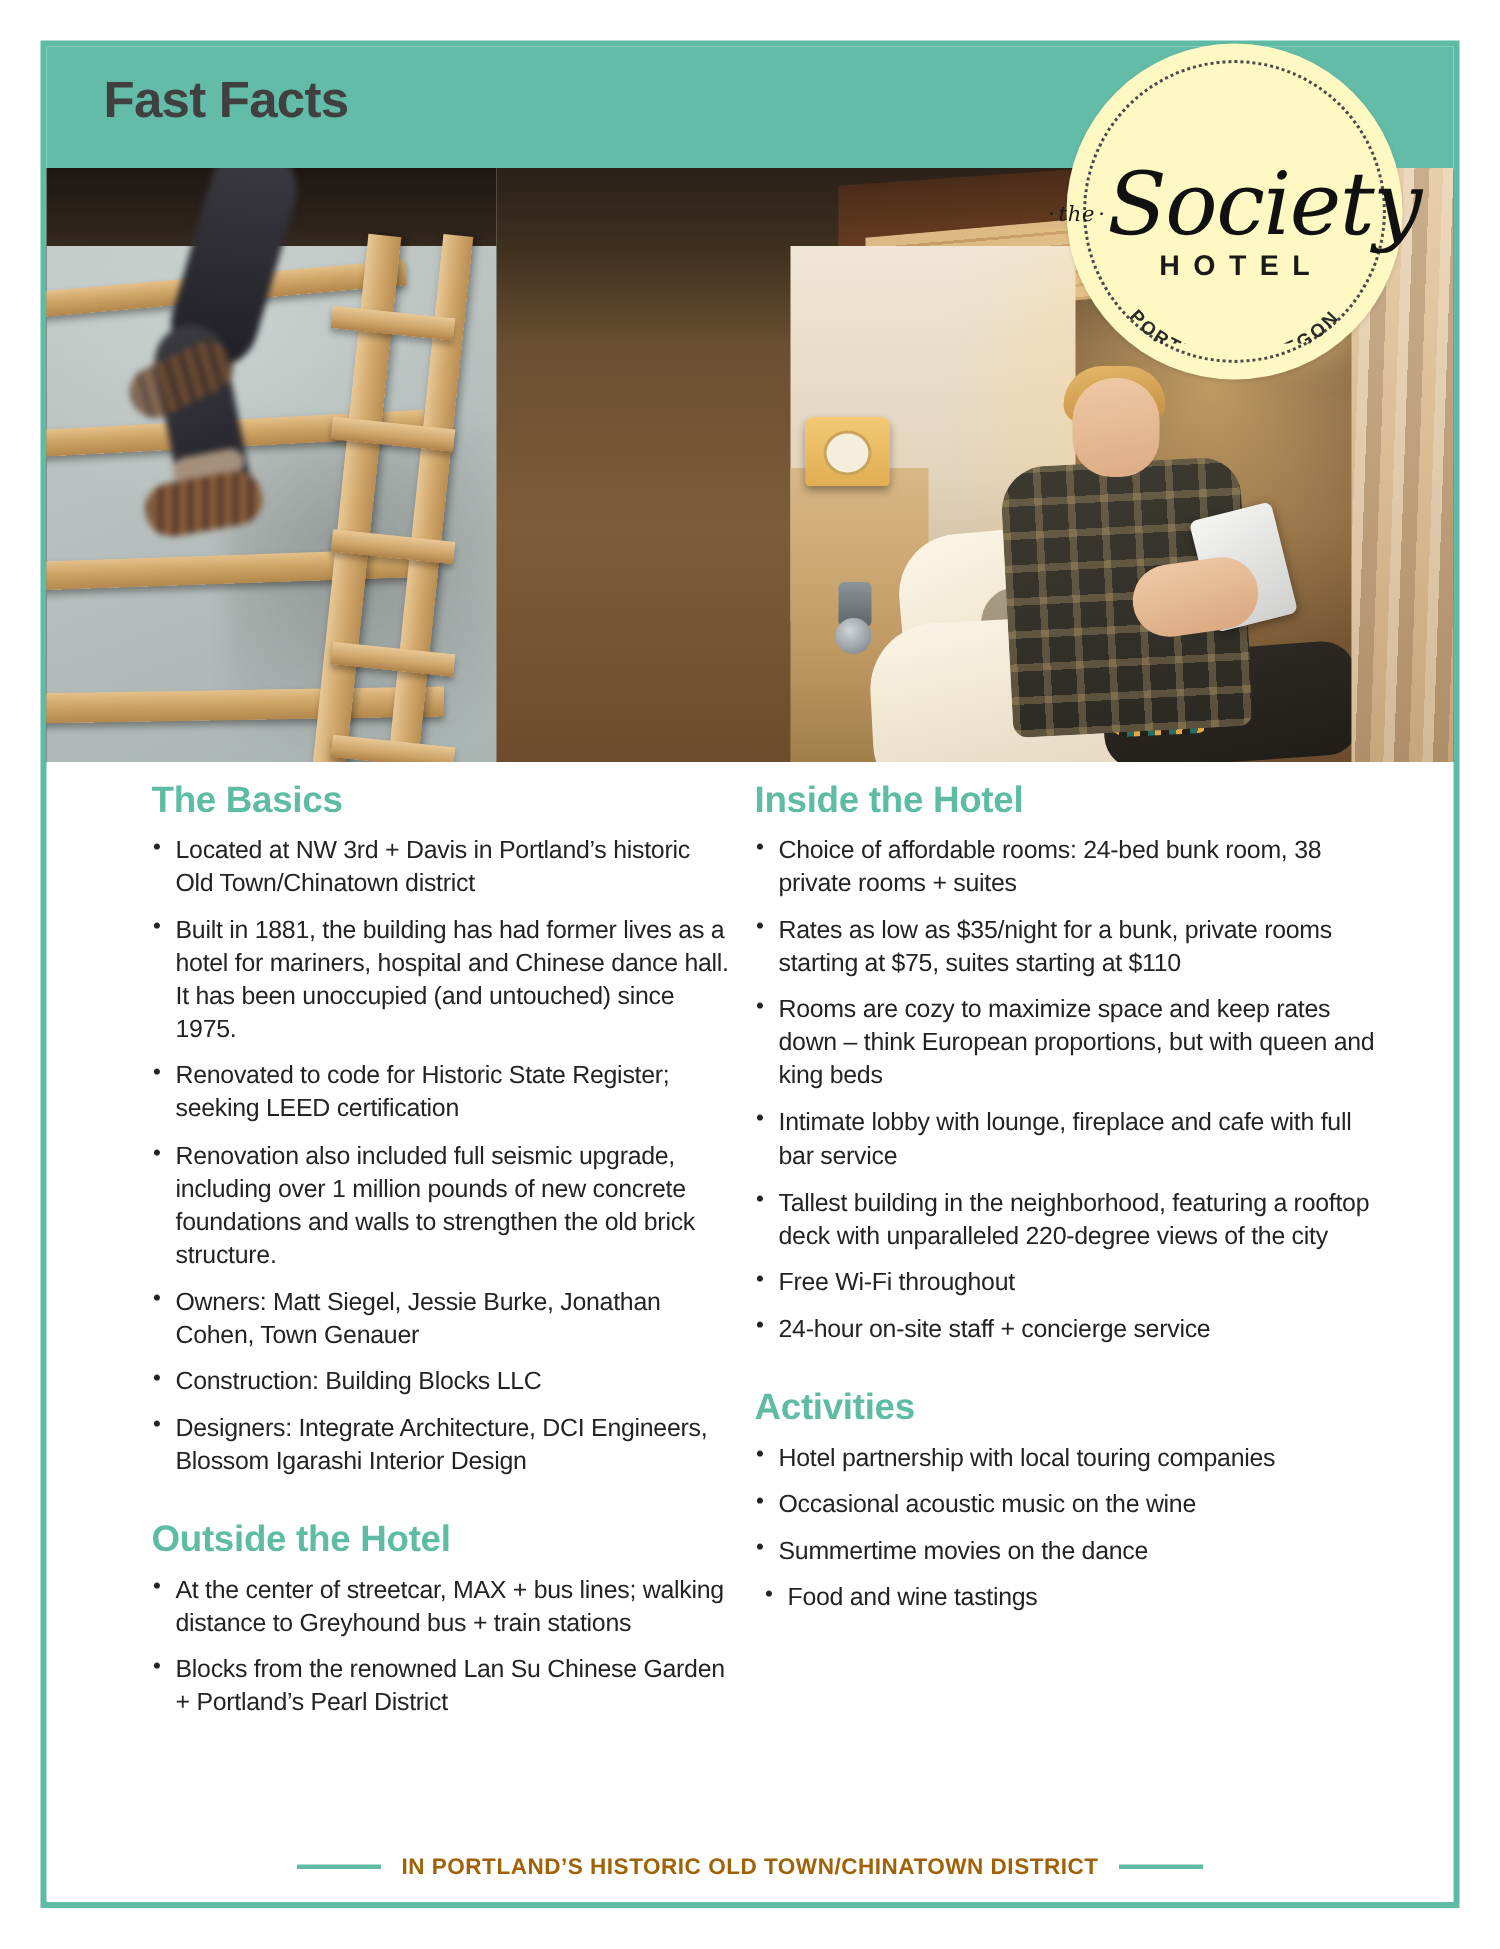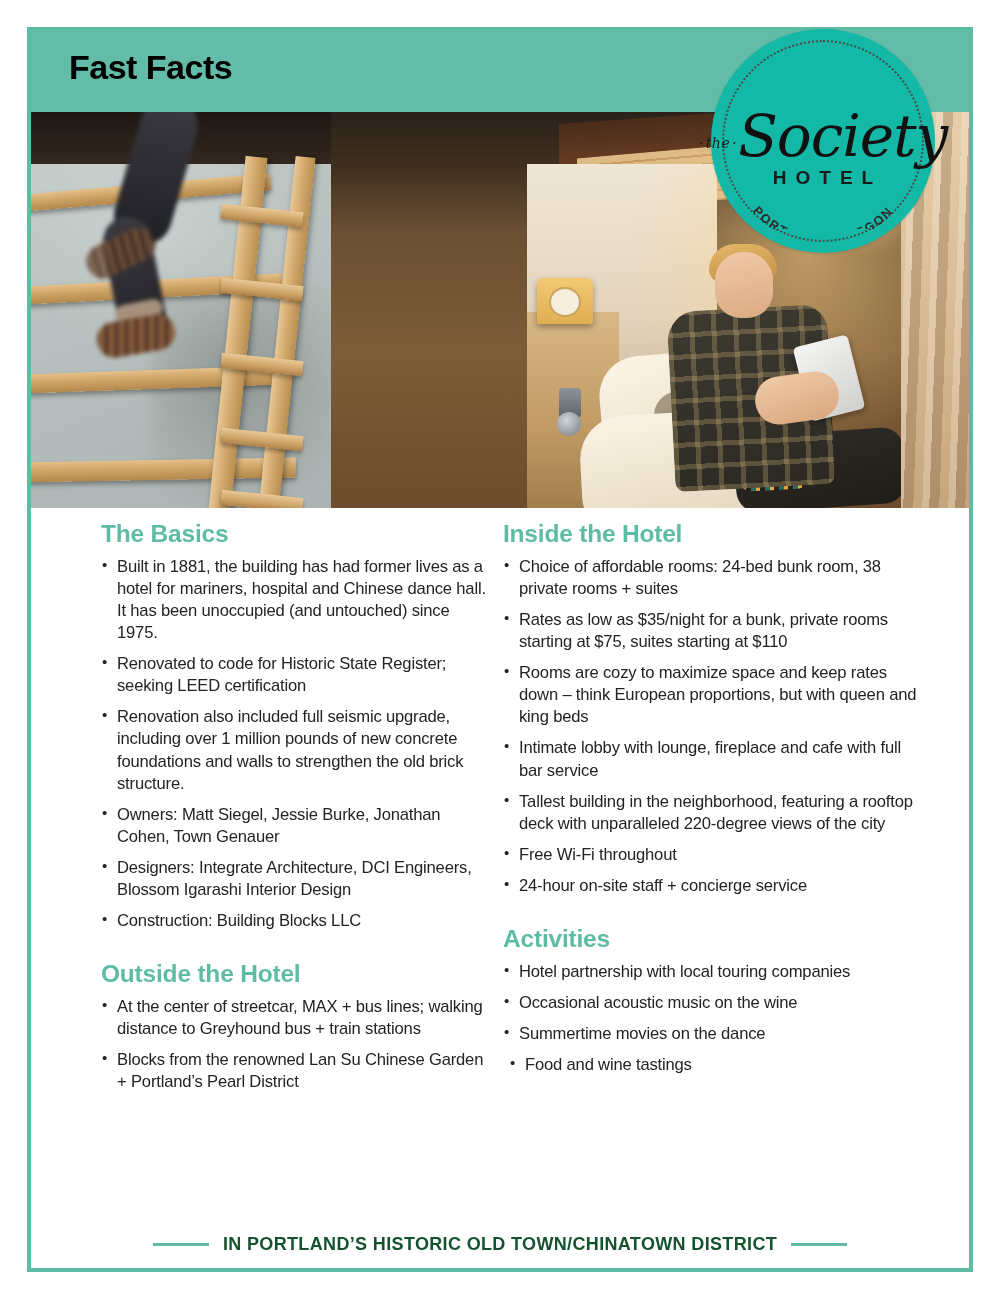--- a/index.html
+++ b/index.html
@@ -43,21 +43,21 @@
     height: 81px;
     background: #63BCA8;
   }
   .header-title {
     position: absolute;
     left: 38px;
     top: 17px;
     font-size: 34px;
     font-weight: bold;
     letter-spacing: -0.5px;
-    color: #000000;
+    color: #404040;
     font-family: "Liberation Sans", sans-serif;
   }
 
   
   .hero {
     position: absolute;
     left: 31px;
     top: 112px;
     width: 938px;
     height: 396px;
@@ -282,21 +282,21 @@
     background: #3a3d40;
     overflow: hidden;
   }
 
   
   .logo-badge {
     position: absolute;
     left: 711px; top: 29px;
     width: 224px; height: 224px;
     border-radius: 50%;
-    background: #14b8a6;
+    background: #fef9c3;
     z-index: 6;
     box-shadow: 0 1px 3px rgba(0,0,0,0.12);
   }
   .logo-dots {
     position: absolute;
     left: 11px; top: 11px; right: 11px; bottom: 11px;
     border-radius: 50%;
     border: 2px dotted #4a4a4a;
     box-sizing: border-box;
   }
@@ -414,24 +414,24 @@
     align-items: center;
     justify-content: center;
     gap: 14px;
   }
   .footer-rule {
     width: 56px;
     height: 3px;
     background: #5FBCA4;
   }
   .footer-text {
-    font-size: 18px;
+    font-size: 15px;
     font-weight: bold;
     letter-spacing: 0.35px;
-    color: #14532d;
+    color: #a16207;
     font-family: "Liberation Sans", sans-serif;
     white-space: nowrap;
   }
 </style>
 </head>
 <body>
 
 <div class="page">
 
   <div class="frame-border"></div>
@@ -521,26 +521,27 @@
         </text>
       </svg>
     </div>
   </div>
 
   <div class="content">
 
     <div class="col left">
       <h2 class="section-title">The Basics</h2>
       <ul class="bullets">
+        <li>Located at NW 3rd + Davis in Portland’s historic Old Town/Chinatown district</li>
         <li>Built in 1881, the building has had former lives as a hotel for mariners, hospital and Chinese dance hall. It has been unoccupied (and untouched) since 1975.</li>
         <li>Renovated to code for Historic State Register; seeking LEED certification</li>
         <li>Renovation also included full seismic upgrade, including over 1 million pounds of new concrete foundations and walls to strengthen the old brick structure.</li>
         <li>Owners: Matt Siegel, Jessie Burke, Jonathan Cohen, Town Genauer</li>
+        <li>Construction: Building Blocks LLC</li>
         <li>Designers: Integrate Architecture, DCI Engineers, Blossom Igarashi Interior Design</li>
-        <li>Construction: Building Blocks LLC</li>
       </ul>
 
       <h2 class="section-title spaced">Outside the Hotel</h2>
       <ul class="bullets">
         <li>At the center of streetcar, MAX + bus lines; walking distance to Greyhound bus + train stations</li>
         <li>Blocks from the renowned Lan Su Chinese Garden + Portland’s Pearl District</li>
       </ul>
     </div>
 
     <div class="col right">

